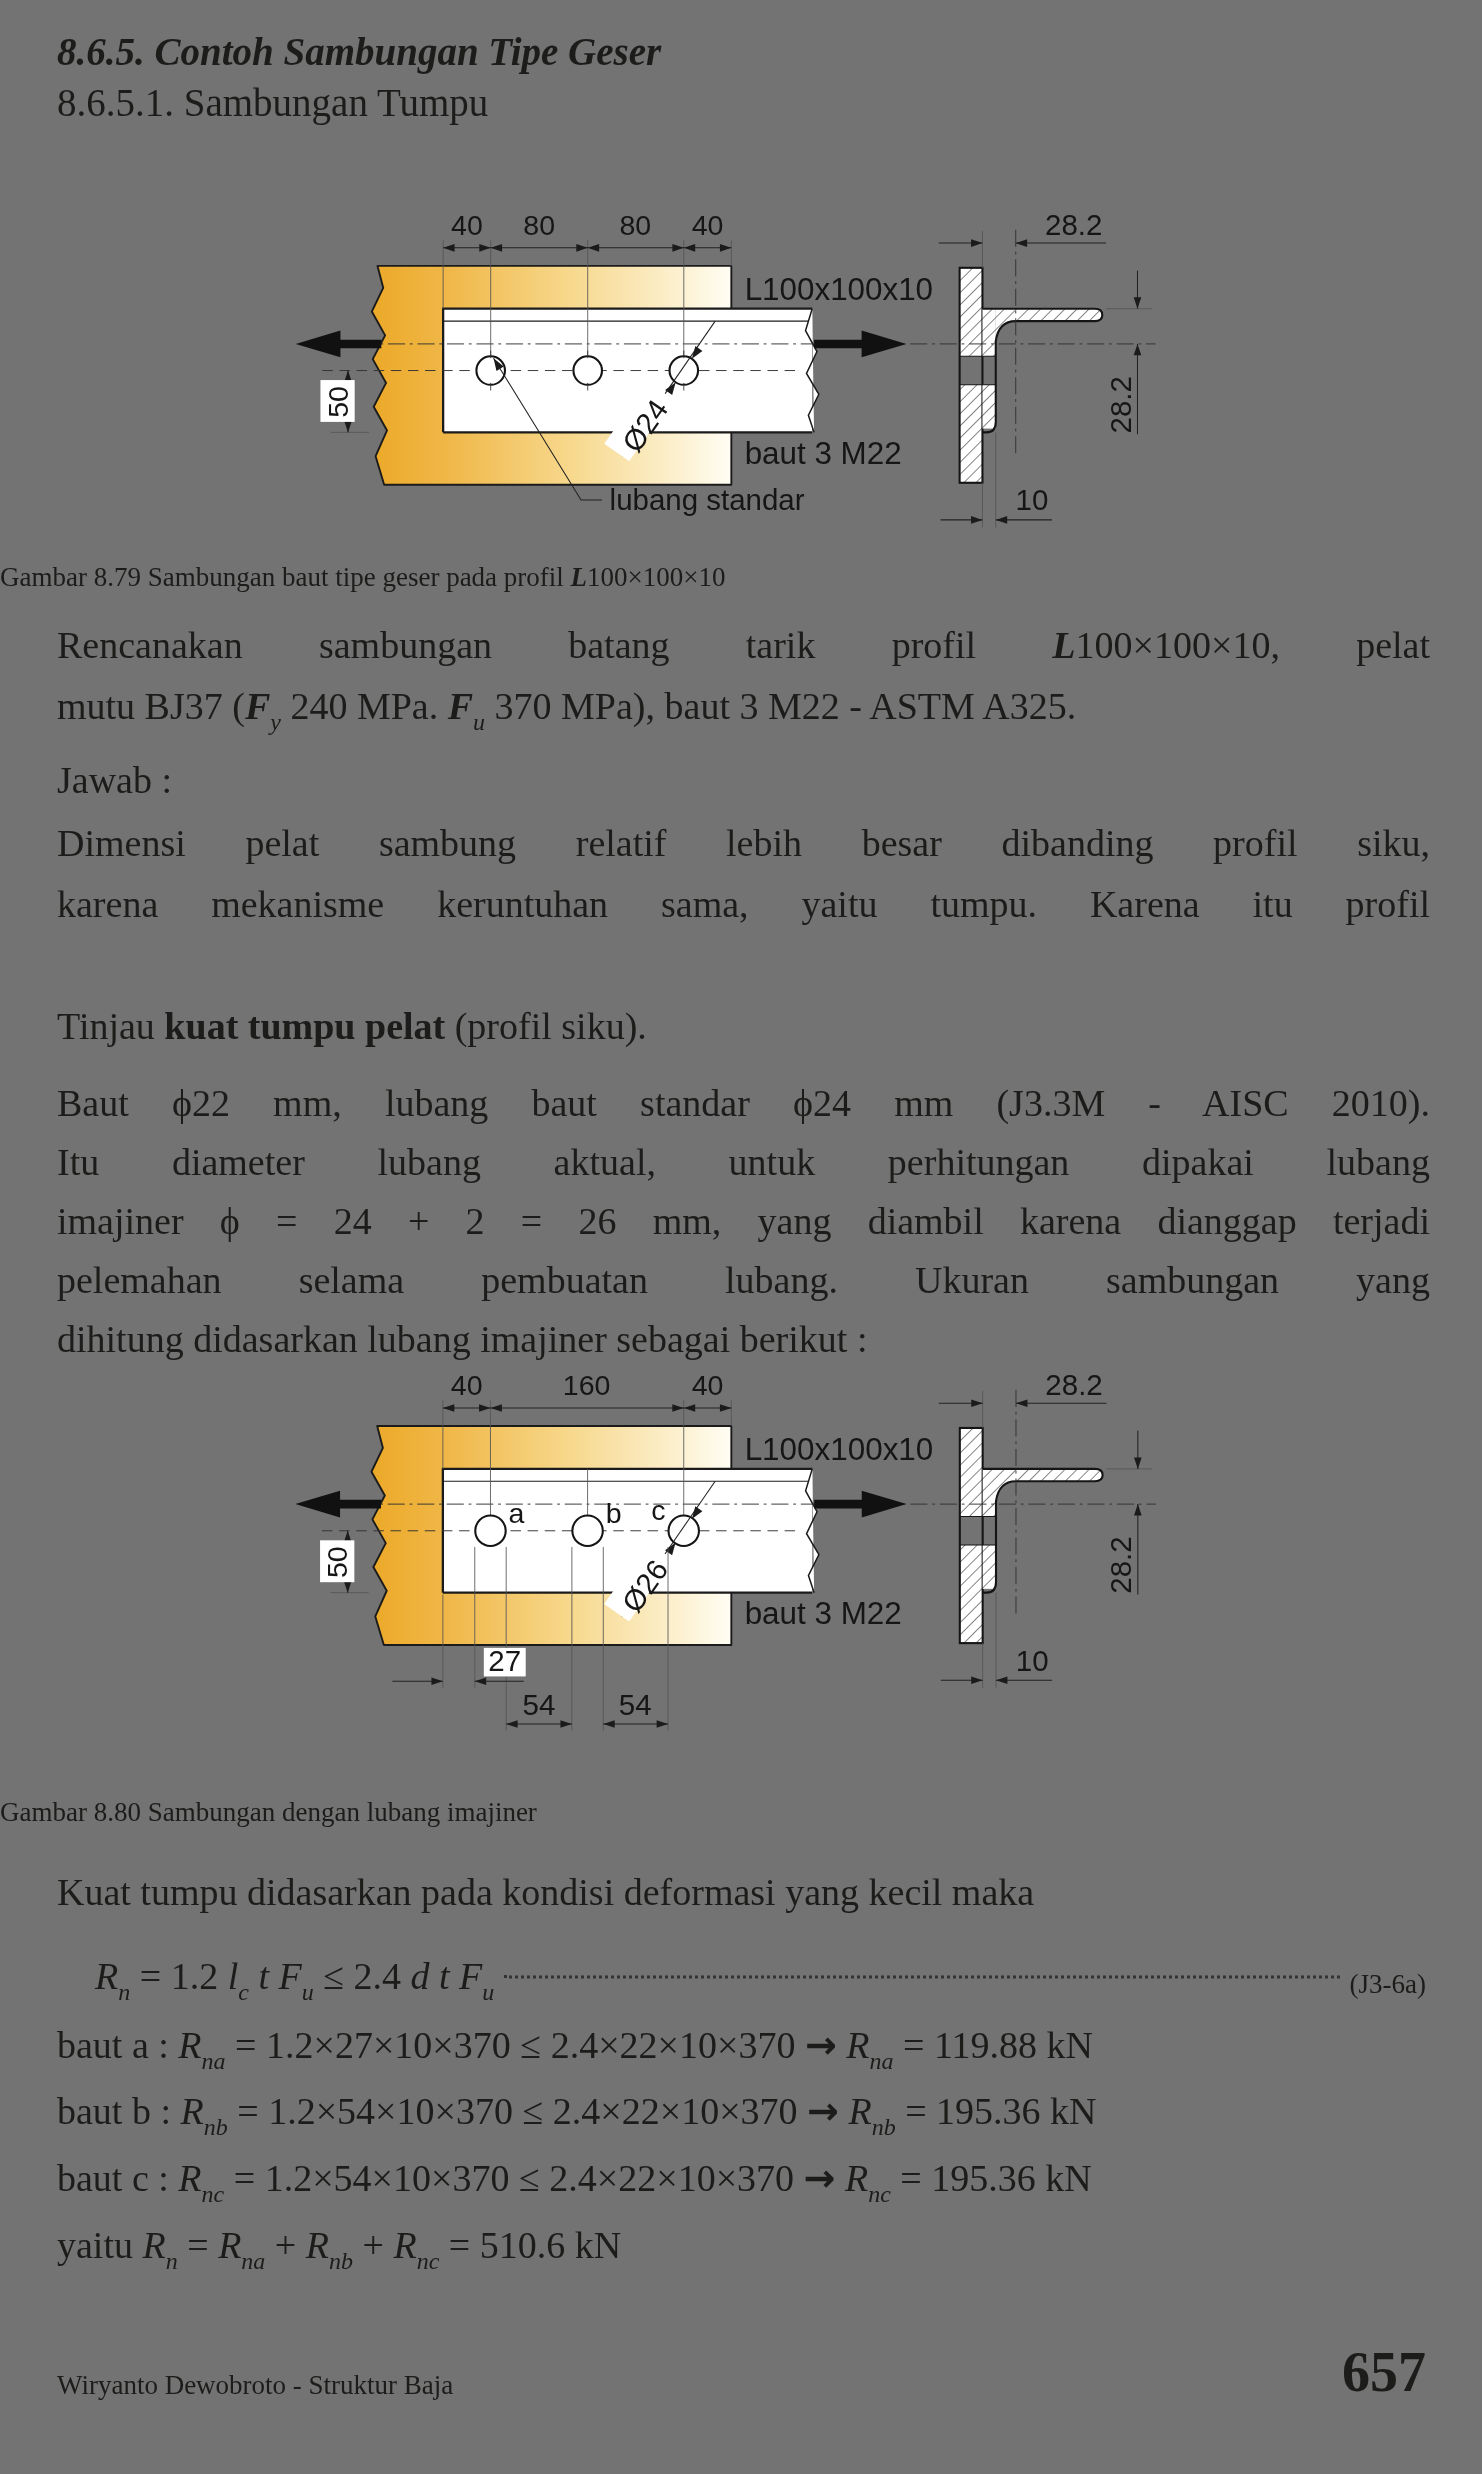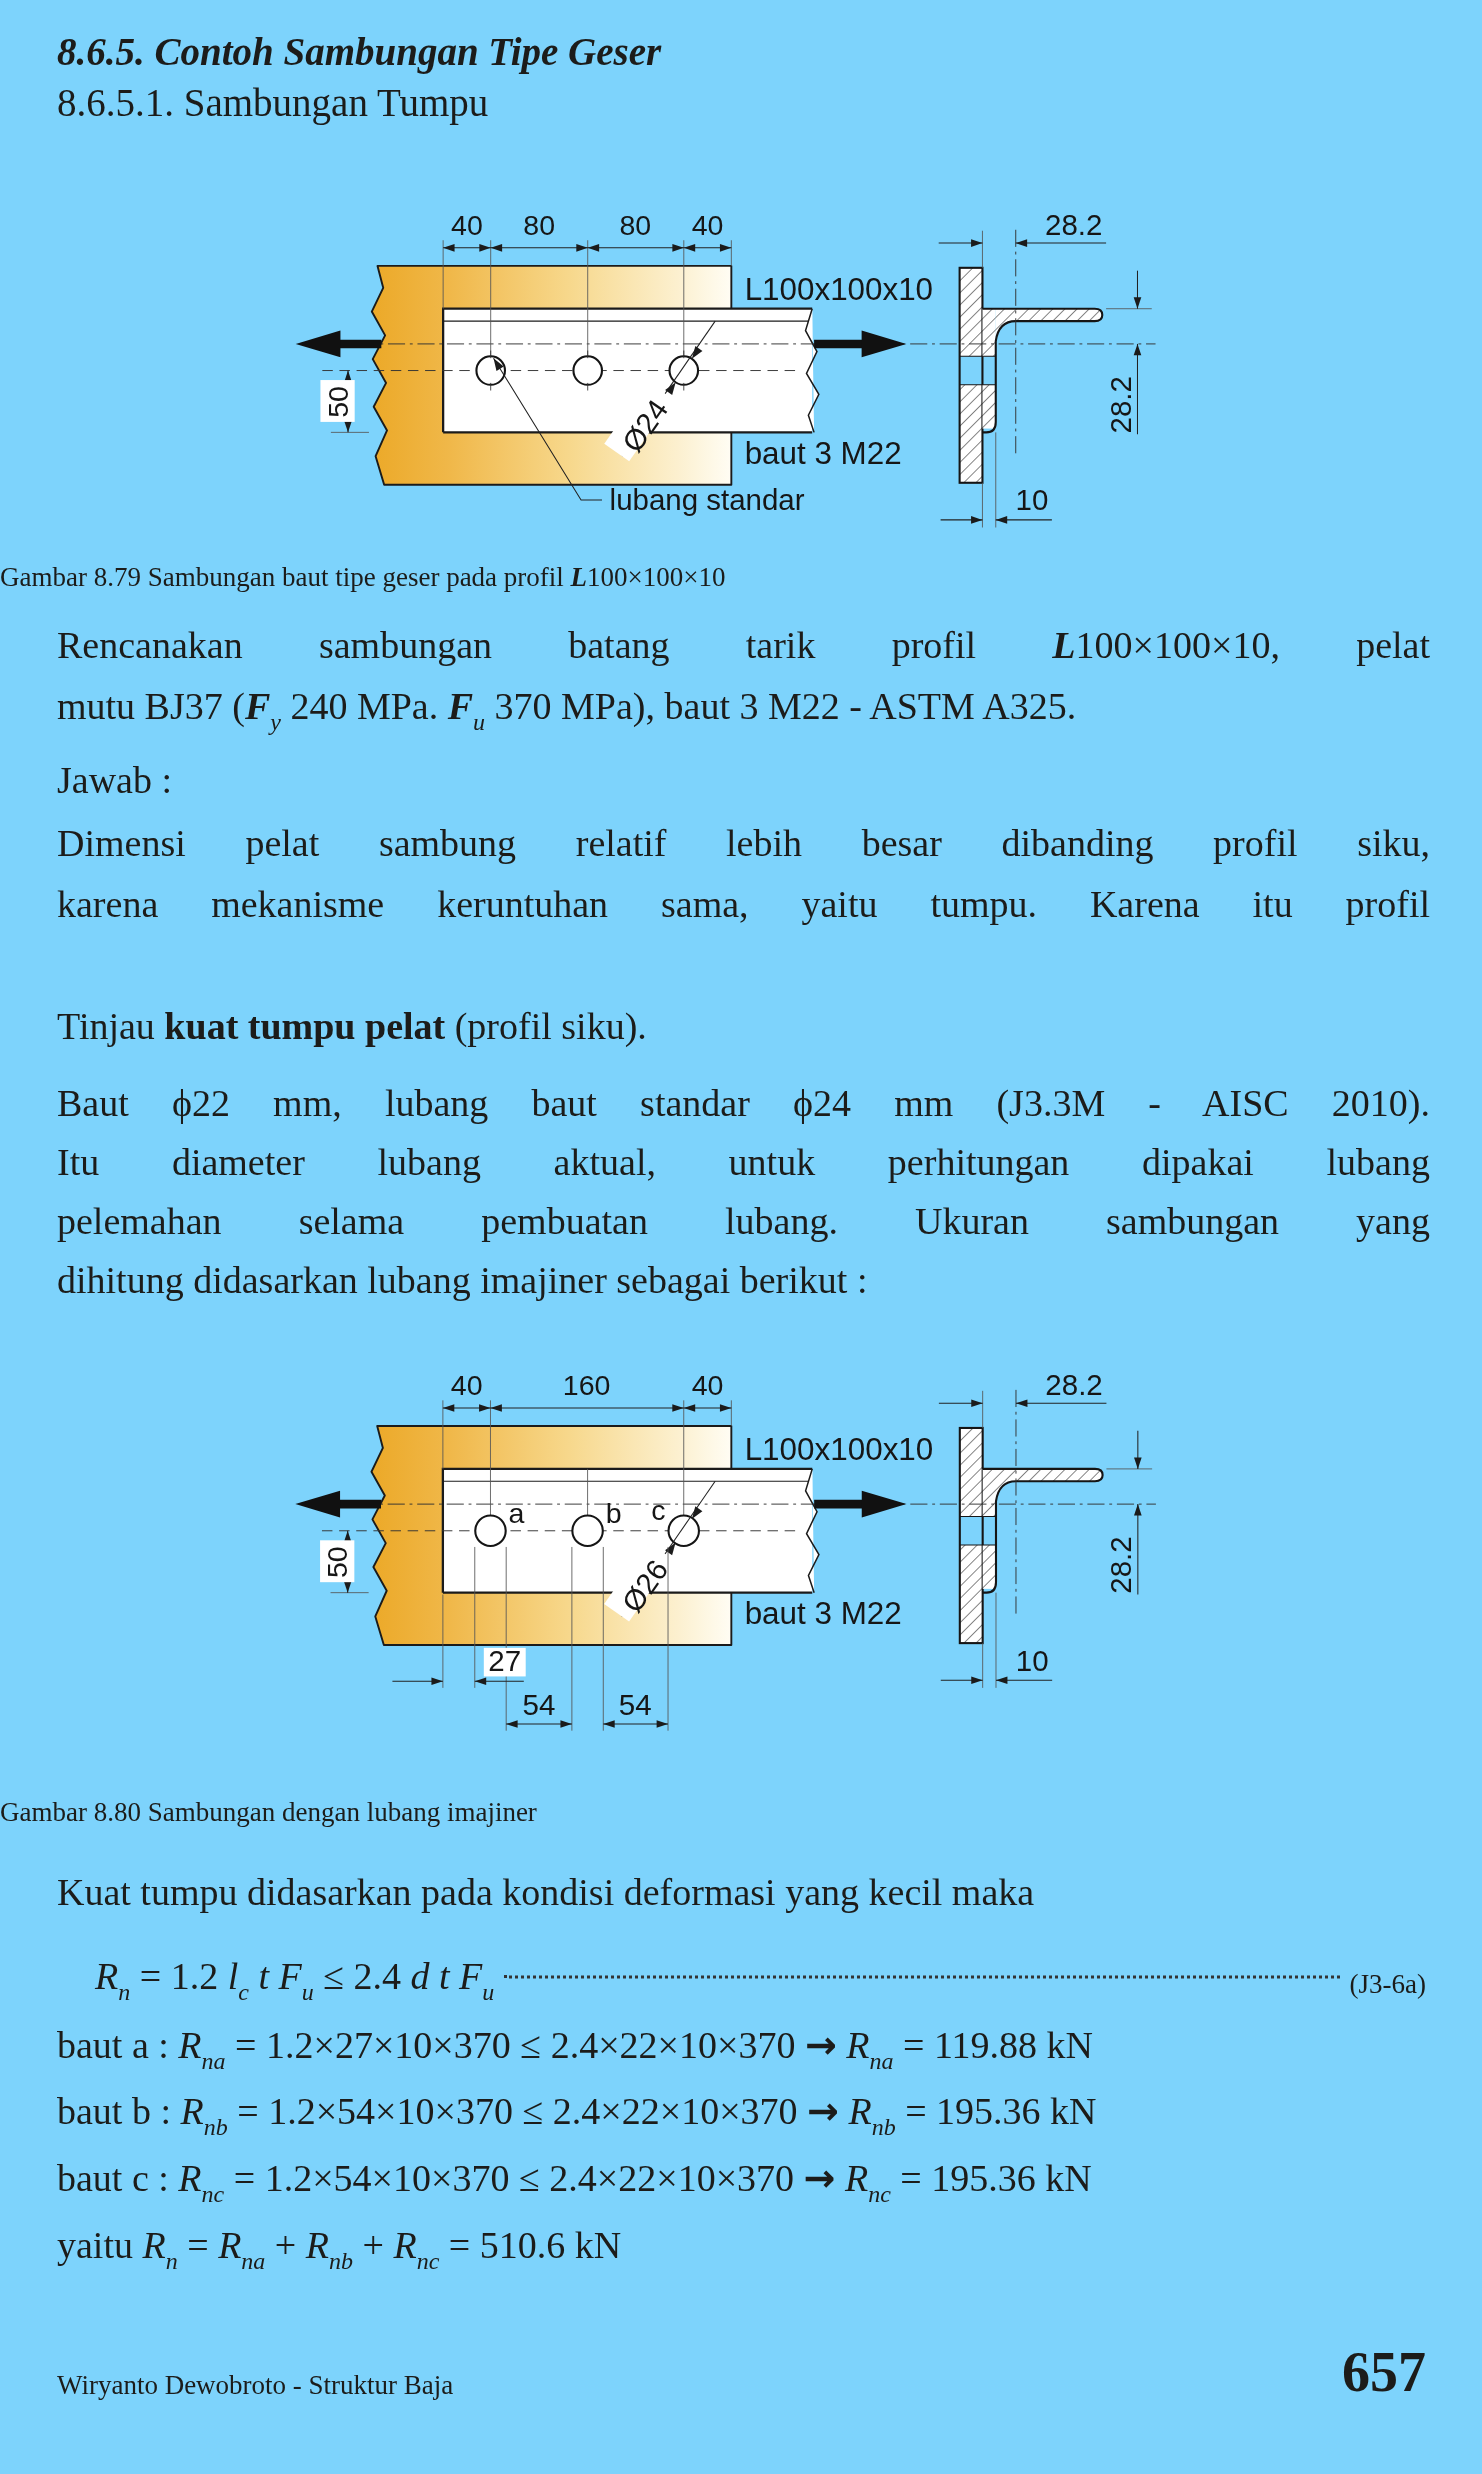--- a/index.html
+++ b/index.html
@@ -1,16 +1,16 @@
 <!DOCTYPE html>
 <html style="font-size:15.2px"><head>
 <meta charset="utf-8">
 <style>
   html,body{margin:0;padding:0;background:#e8e8e8;}
-  .page{position:relative;width:1483px;height:2475px;background:#7dd3fc;
+  .page{position:relative;width:1483px;height:2475px;background:#737373;
         font-family:"Liberation Serif","DejaVu Serif",serif;color:#1c1c1a;overflow:hidden;}
   .h1{position:absolute;left:57px;top:28.6px;font-size:39px;font-weight:bold;font-style:italic;}
   .h2{position:absolute;left:57px;top:80px;font-size:39px;font-weight:normal;}
   .fig{position:absolute;}
   .caption{position:absolute;left:0;width:100%;text-align:left;font-size:27px;}
   .para{position:absolute;left:57px;width:1373px;font-size:38px;line-height:61px;}
   .para.tight{line-height:59px;margin-top:12px;}
   .jl{text-align:justify;text-align-last:justify;}
   .sub{font-size:24px;font-style:italic;vertical-align:-11.4px;}
   .it{font-style:italic;}
@@ -185,20 +185,21 @@
   <div class="para" style="top:813px">
     <div class="jl">Dimensi pelat sambung relatif lebih besar dibanding profil siku,</div>
     <div class="jl">karena mekanisme keruntuhan sama, yaitu tumpu. Karena itu profil</div>
   </div>
 
   <div class="para" style="top:996px"><span>Tinjau </span><span class="b">kuat tumpu pelat</span><span> (profil siku).</span></div>
 
   <div class="para tight" style="top:1062px">
     <div class="jl">Baut ϕ22 mm, lubang baut standar ϕ24 mm (J3.3M - AISC 2010).</div>
     <div class="jl">Itu diameter lubang aktual, untuk perhitungan dipakai lubang</div>
+    <div class="jl">imajiner ϕ = 24 + 2 = 26 mm, yang diambil karena dianggap terjadi</div>
     <div class="jl">pelemahan selama pembuatan lubang. Ukuran sambungan yang</div>
     <div>dihitung didasarkan lubang imajiner sebagai berikut :</div>
   </div>
 
   <svg class="fig" style="left:143px;top:1288px" width="1190" height="457" viewBox="0 0 1250 480">
     <defs>
       <linearGradient id="goldGrad2" x1="0" y1="0" x2="1" y2="0">
         <stop offset="0" stop-color="#eca928"></stop>
           <stop offset="0.22" stop-color="#f0b84a"></stop>
         <stop offset="0.55" stop-color="#f7d88c"></stop>

